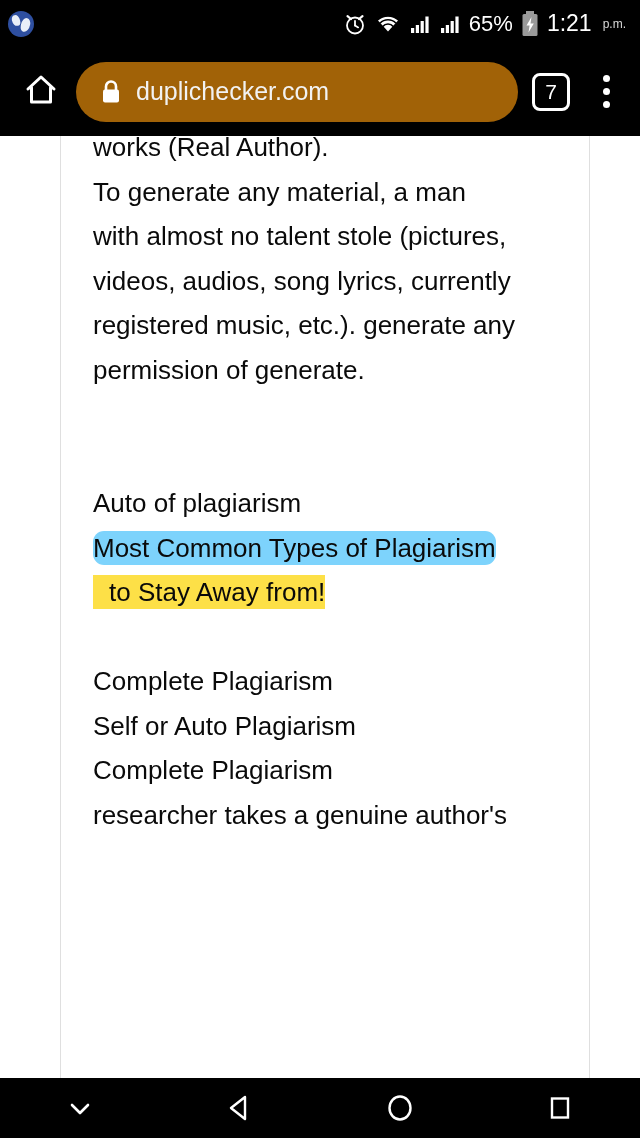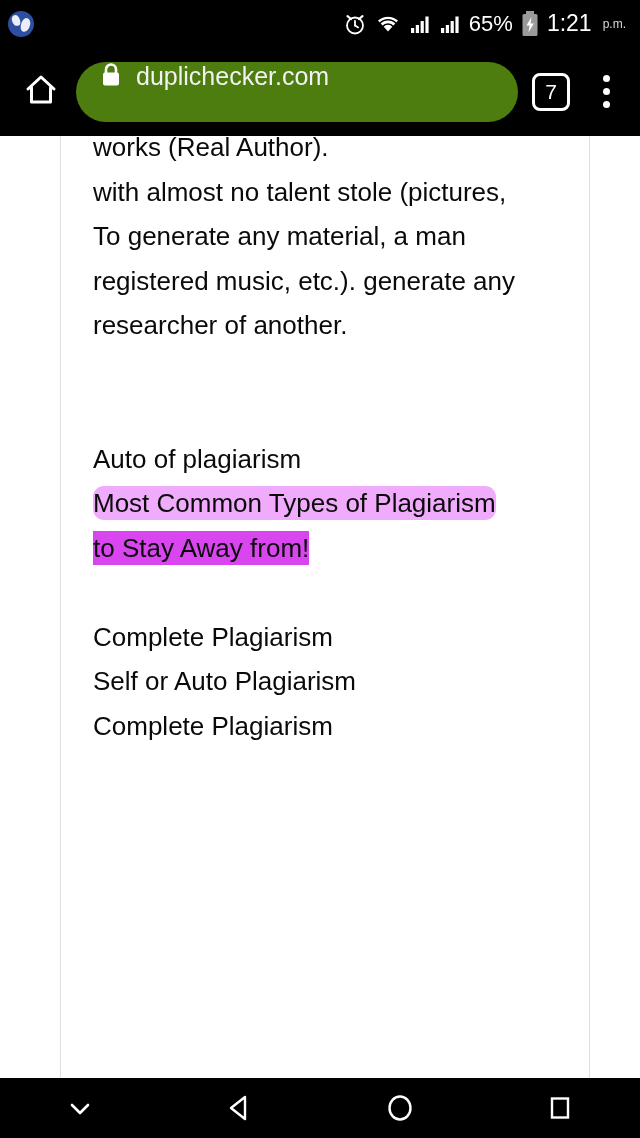--- a/index.html
+++ b/index.html
@@ -73,23 +73,23 @@
     width:640px; height:89px;
     background:#000;
     display:flex; align-items:center;
     padding:0 14px 0 16px;
     gap:10px;
   }
   .home-btn { width:50px; height:50px; display:flex; align-items:center; justify-content:center; flex:0 0 auto; }
   .omnibox {
     flex:1 1 auto;
     height:60px;
-    background:#4d7c0f;
+    background:#a16207;
     border-radius:30px;
-    display:flex; align-items:flex-start;
+    display:flex; align-items:center;
     padding:0 24px;
     gap:14px;
     min-width:0;
   }
   .lock-icon { flex:0 0 auto; display:flex; align-items:center; }
   .url-text {
     color:#f2f2f2; font-size:25px;
     white-space:nowrap; overflow:hidden; text-overflow:ellipsis;
     font-family:"Liberation Sans", sans-serif;
   }
@@ -242,33 +242,35 @@
       <span class="menu-dot"></span>
       <span class="menu-dot"></span>
       <span class="menu-dot"></span>
     </div>
   </div>
 
   <div class="page">
     <div class="card" id="card-main">
       <div id="doc-lines">
           <div class="doc-line clipped-top">works (Real Author).</div>
+          <div class="doc-line">To generate any material, a man</div>
           <div class="doc-line">with almost no talent stole (pictures,</div>
-          <div class="doc-line">To generate any material, a man</div>
+          <div class="doc-line">videos, audios, song lyrics, currently</div>
           <div class="doc-line">registered music, etc.). generate any</div>
-          <div class="doc-line">researcher of another.</div>
+          <div class="doc-line">permission of generate.</div>
           <div class="doc-line blank">&nbsp;</div>
           <div class="doc-line blank">&nbsp;</div>
           <div class="doc-line">Auto of plagiarism</div>
-          <div class="doc-line"><span class="hl" style="background: #f0abfc; border-radius: 11px;">Most Common Types of Plagiarism</span></div>
-          <div class="doc-line"><span class="hl" style="background: #d946ef;">to Stay Away from!</span></div>
+          <div class="doc-line"><span class="hl" style="background: #7dd3fc; border-radius: 11px;">Most Common Types of Plagiarism</span></div>
+          <div class="doc-line"><span class="hl" style="background: #fde047; padding-left: 16px;">to Stay Away from!</span></div>
           <div class="doc-line blank">&nbsp;</div>
           <div class="doc-line">Complete Plagiarism</div>
           <div class="doc-line">Self or Auto Plagiarism</div>
           <div class="doc-line">Complete Plagiarism</div>
+          <div class="doc-line">researcher takes a genuine author's</div>
         </div>
     </div>
 
   </div>
 
   <div class="nav-bar">
     <div class="nav-item">
       <span>
         <svg width="34" height="34" viewBox="0 0 34 34">
           <path d="M9 14 L17 22 L25 14" fill="none" stroke="#fff" stroke-width="2.6" stroke-linecap="round" stroke-linejoin="round"></path>

